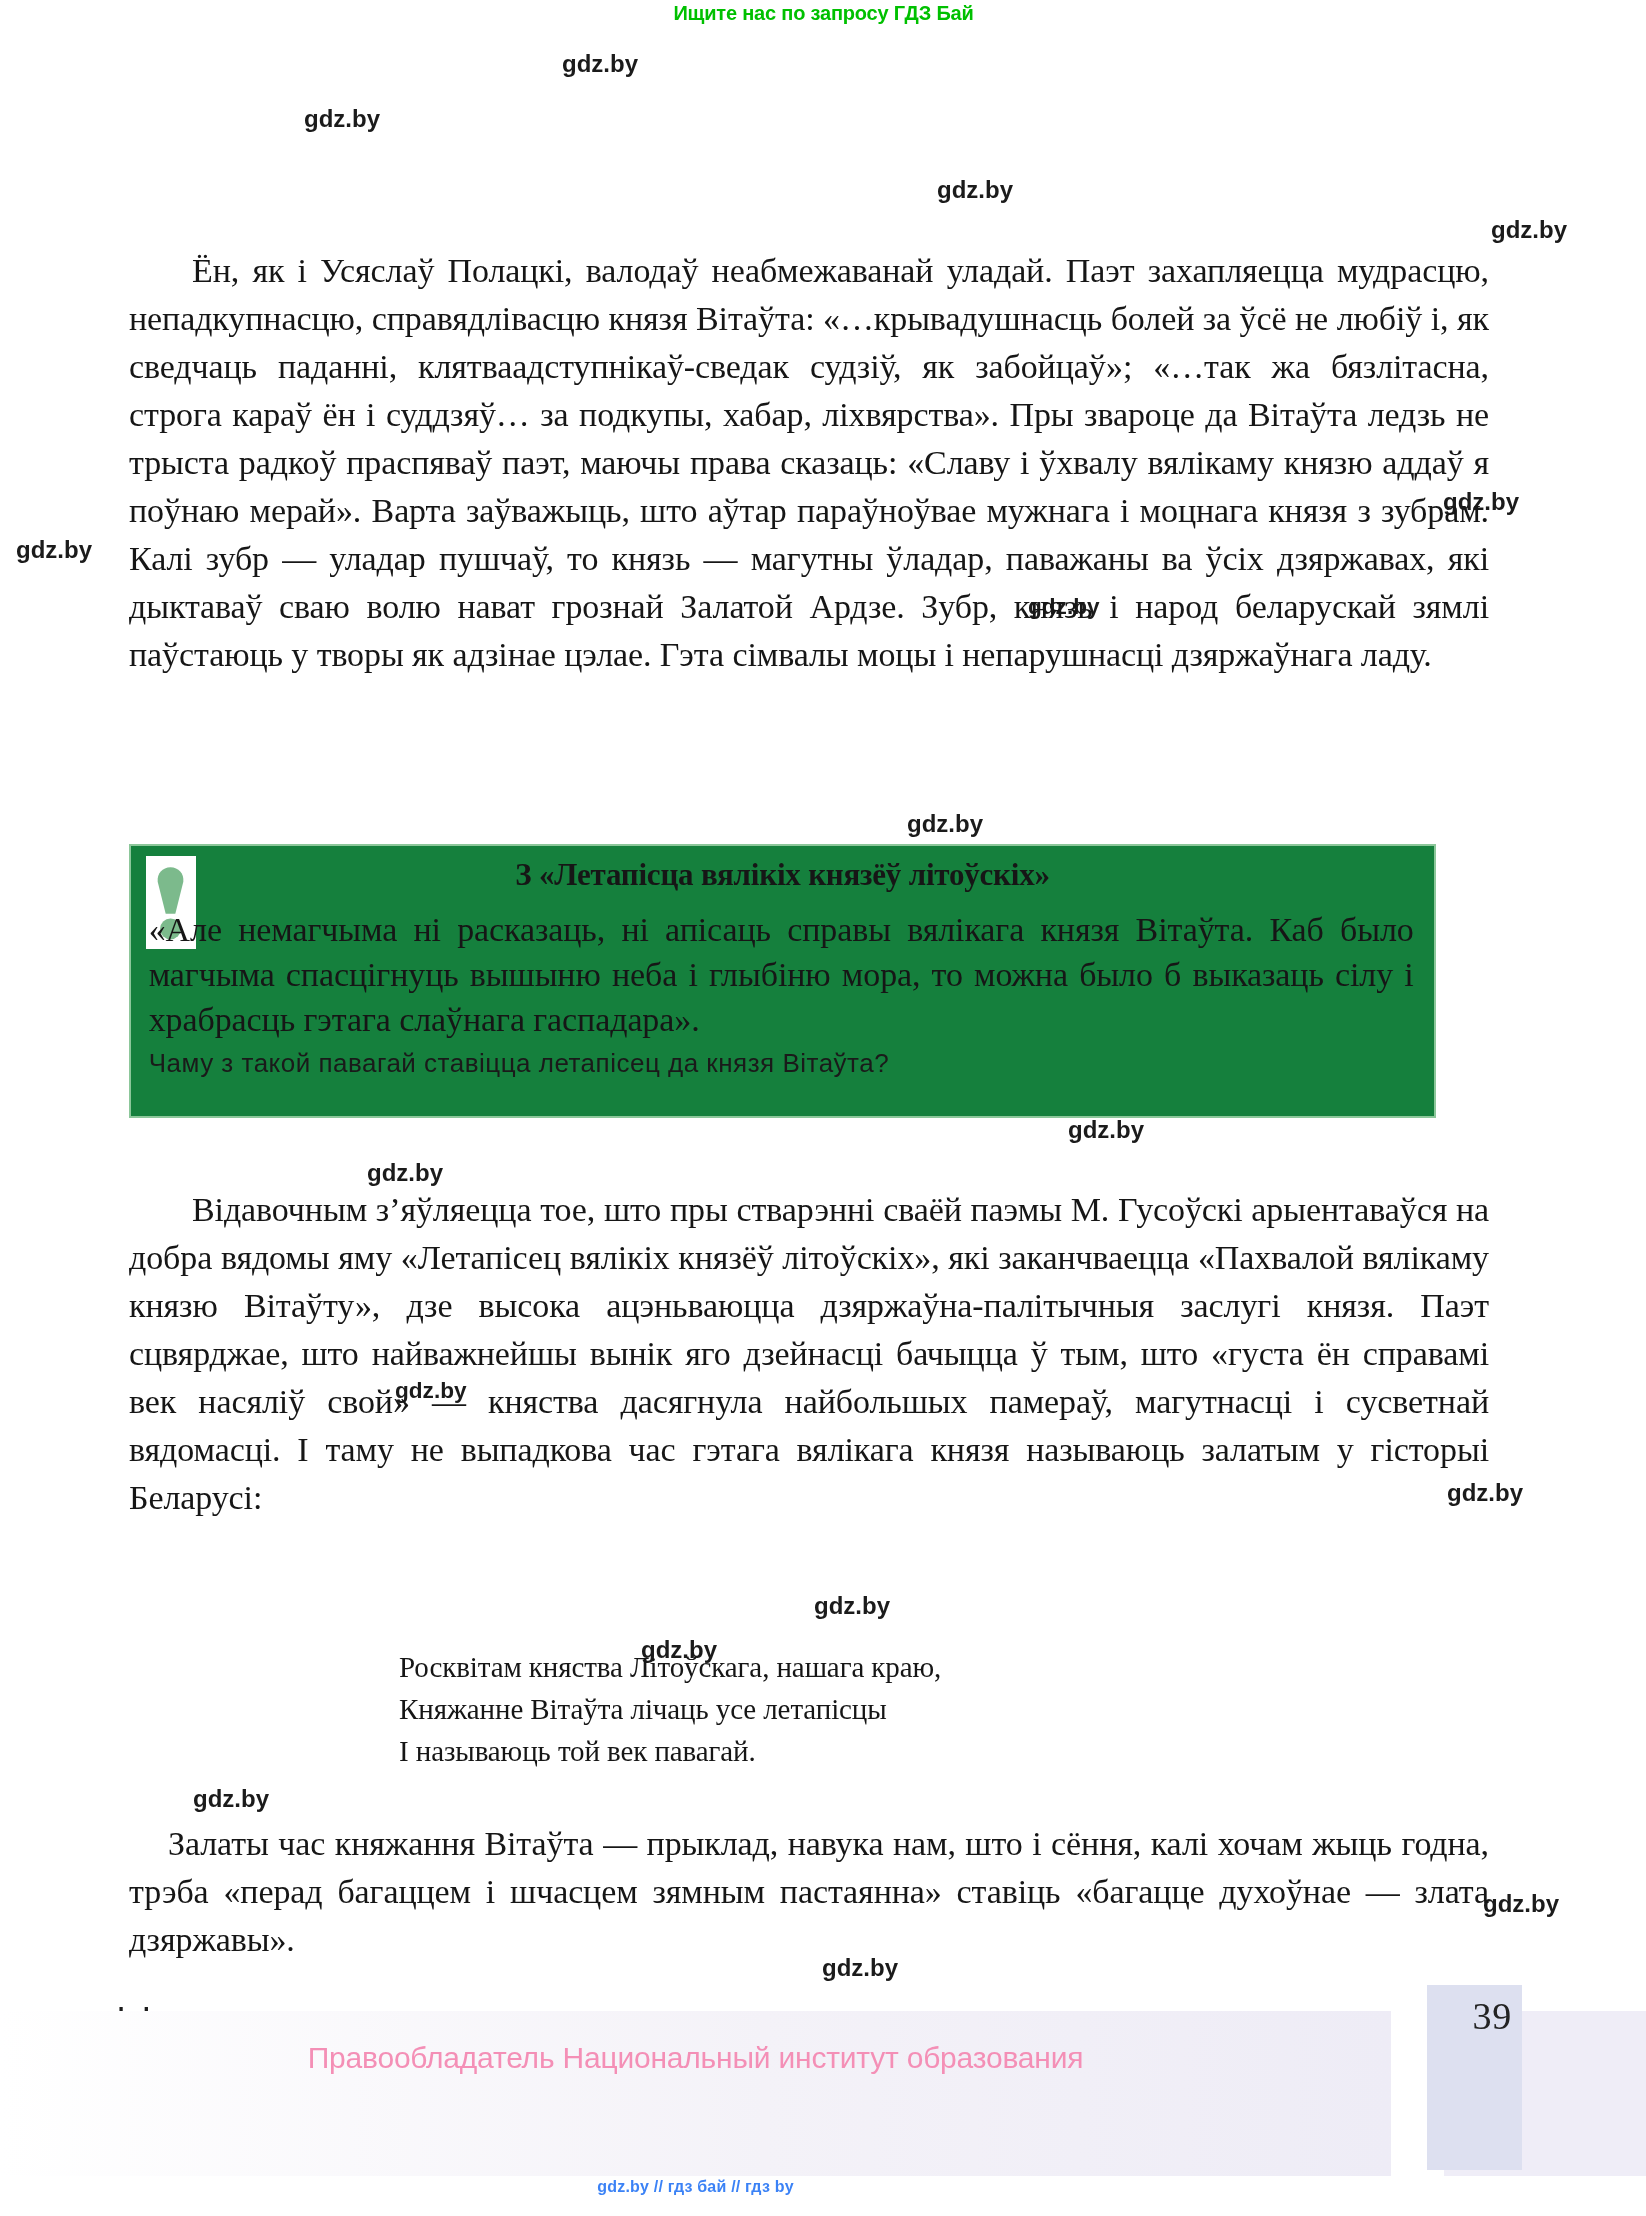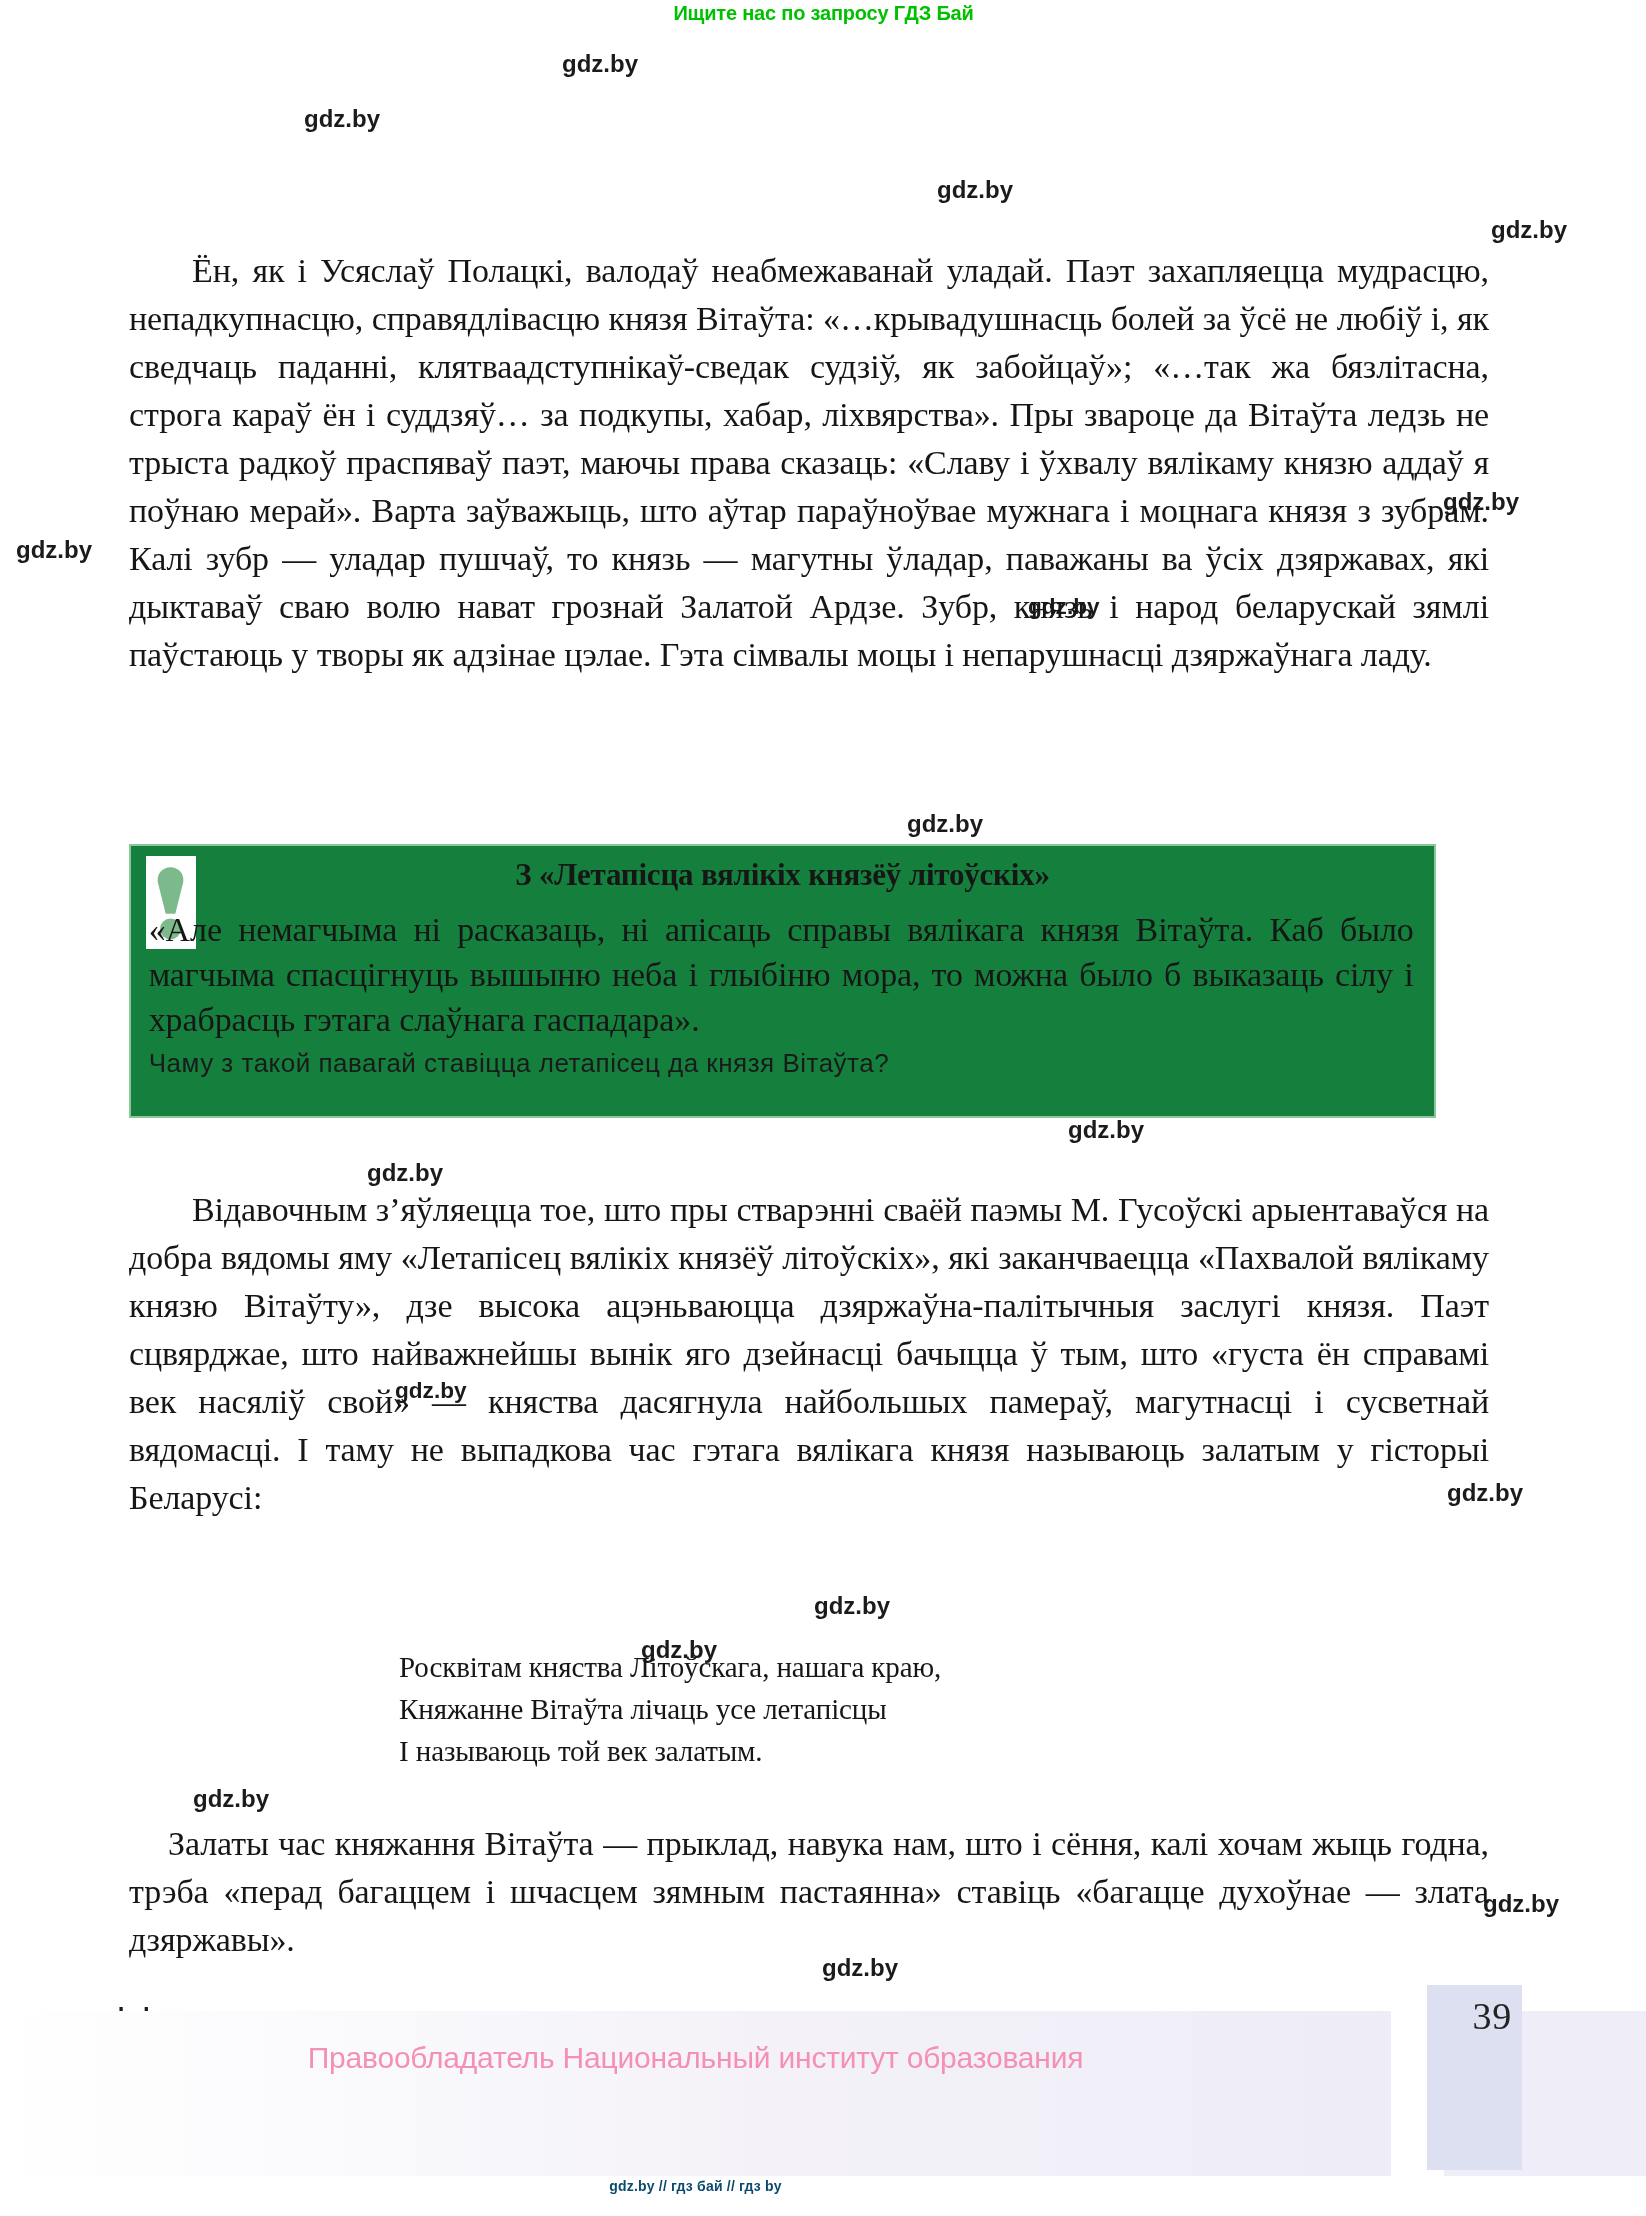--- a/index.html
+++ b/index.html
@@ -180,23 +180,23 @@
     color: #f48fb6;
     letter-spacing: -0.2px;
   }
   .bottom-link {
     position: absolute;
     left: 0;
     top: 2178px;
     width: 1391px;
     text-align: center;
     font-family: "Liberation Sans", sans-serif;
-    font-size: 14px;
-    font-weight: 700;
-    color: #0c4a6e;
+    font-size: 16px;
+    font-weight: 700;
+    color: #3b82f6;
     letter-spacing: 0.2px;
   }
 </style>
 </head>
 <body>
 
 <div id="page">
 
   <div class="promo-banner">Ищите нас по запросу ГДЗ Бай</div>
 
@@ -243,21 +243,21 @@
       </svg>
     </div>
     <div class="callout-title">З «Летапісца вялікіх князёў літоўскіх»</div>
     <div class="callout-body">«Але немагчыма ні расказаць, ні апісаць справы вялікага князя Вітаўта. Каб было магчыма спасцігнуць вышыню неба і глыбіню мора, то можна было б выказаць сілу і храбрасць гэтага слаўнага гаспадара».</div>
     <div class="callout-question">Чаму з такой павагай ставіцца летапісец да князя Вітаўта?</div>
   </div>
 
   <div class="verse">
     <div>Росквітам княства Літоўскага, нашага краю,</div>
     <div>Княжанне Вітаўта лічаць усе летапісцы</div>
-    <div>І называюць той век залатым.</div>
+    <div>І называюць той век павагай.</div>
   </div>
 
   <div class="footer-tint-left"></div>
   <div class="footer-tint-right"></div>
   <div class="page-number-band"></div>
   <div class="page-number">39</div>
   <div class="copyright">Правообладатель Национальный институт образования</div>
   <div class="bottom-link">gdz.by  //  гдз бай  //  гдз by</div>
 
 </div>

